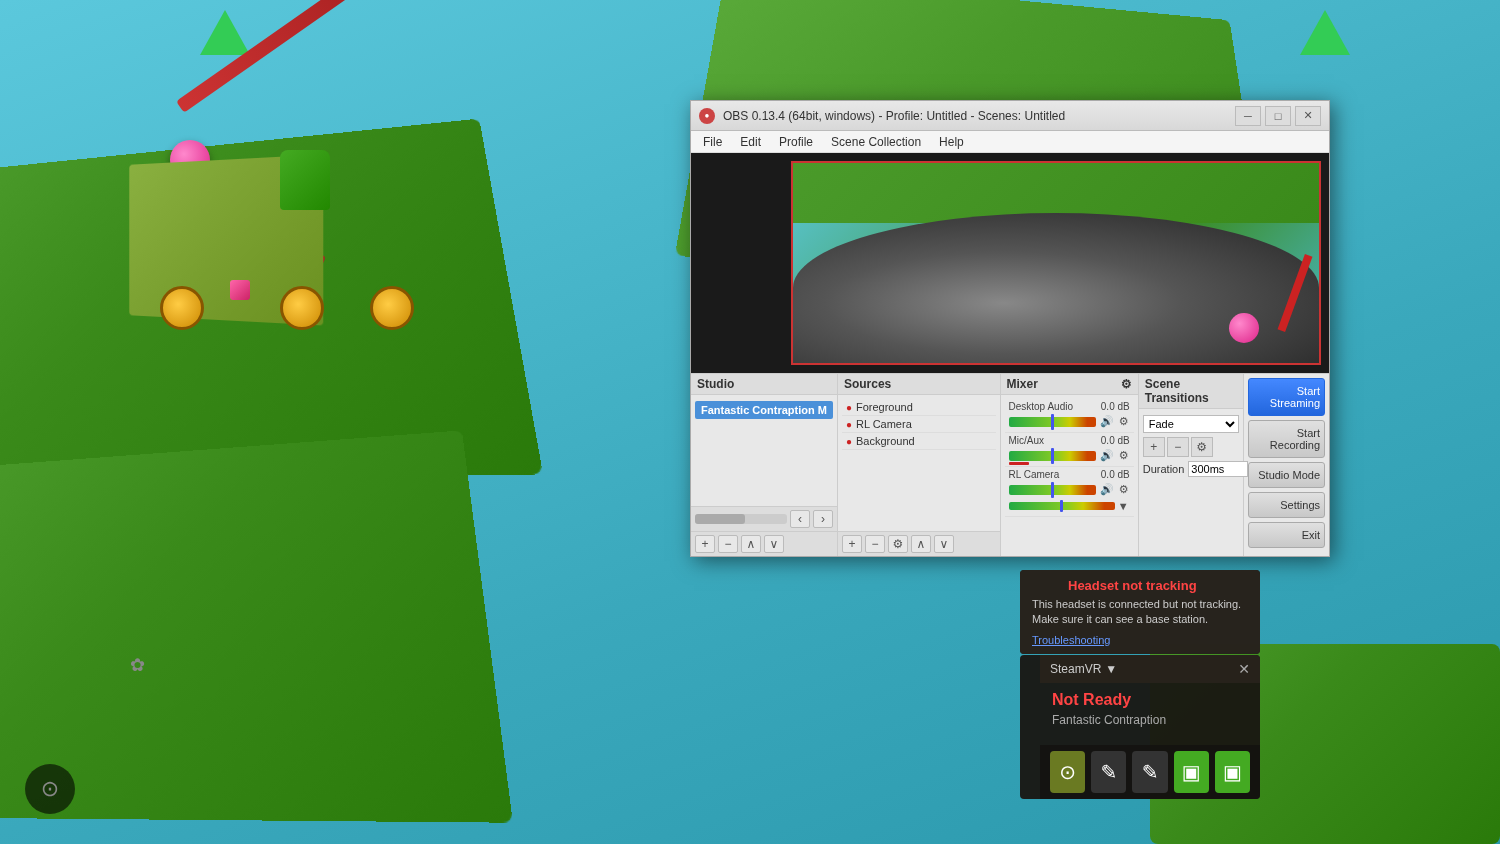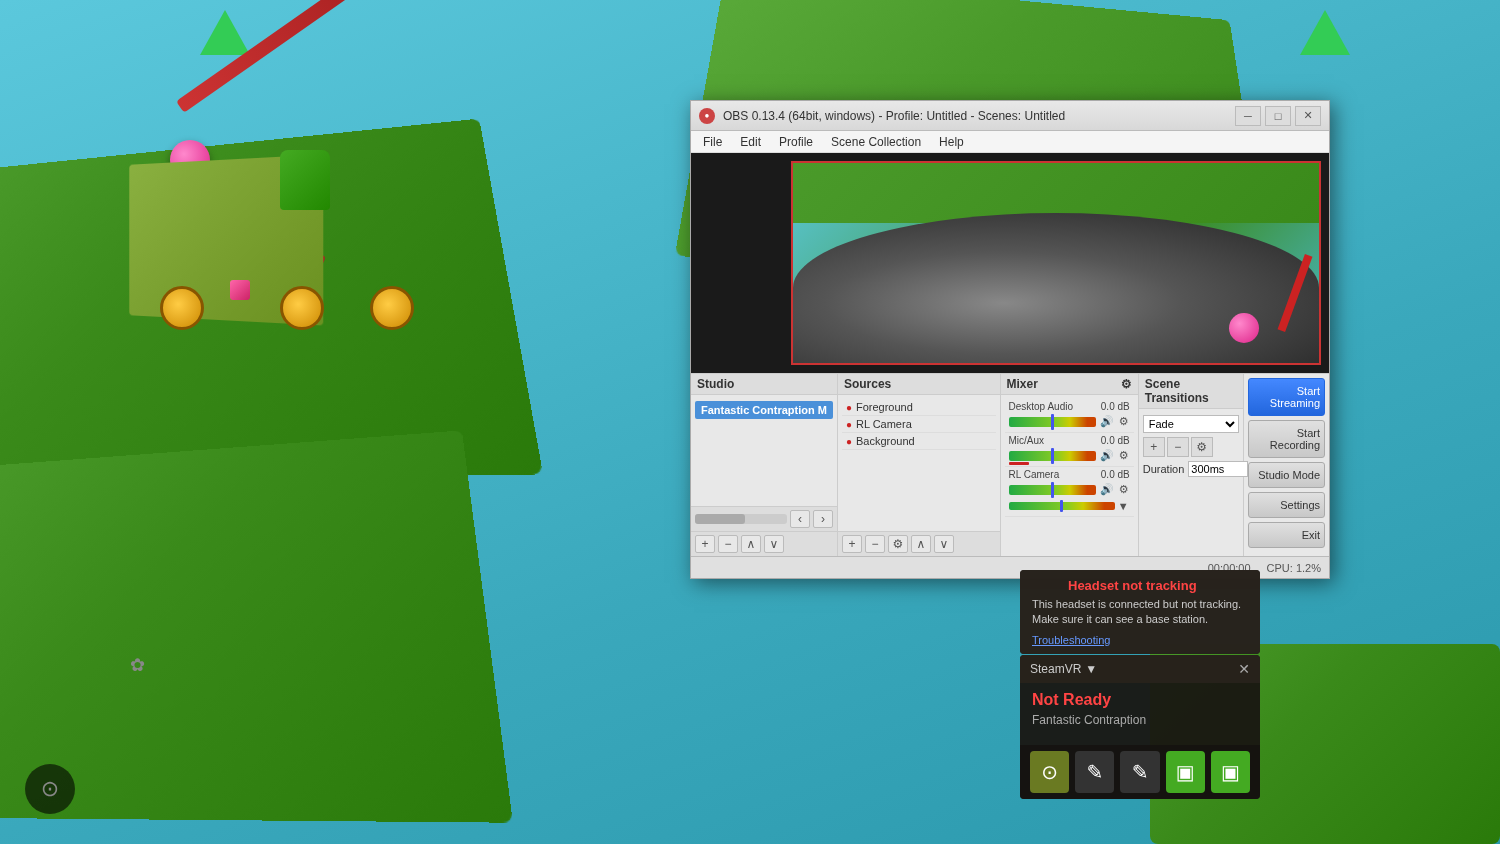--- a/index.html
+++ b/index.html
@@ -489,20 +489,21 @@
     
     .steamvr-panel {
       position: absolute;
       top: 655px;
       left: 1020px;
       width: 240px;
       background: rgba(25, 22, 18, 0.95);
       border-radius: 4px;
       overflow: hidden;
       z-index: 20;
+      padding-left: 20px;
     }
     .steamvr-panel-header {
       background: rgba(40, 35, 28, 0.98);
       padding: 6px 10px;
       display: flex;
       align-items: center;
       justify-content: space-between;
     }
     .steamvr-panel-title {
       color: #ccc;
@@ -794,24 +795,20 @@
       <div style="padding:4px;">
         <button class="obs-main-btn streaming">Start Streaming</button>
         <button class="obs-main-btn recording">Start Recording</button>
         <button class="obs-main-btn">Studio Mode</button>
         <button class="obs-main-btn">Settings</button>
         <button class="obs-main-btn">Exit</button>
       </div>
     </div>
   </div>
 
-  <div class="obs-statusbar">
-    <span>00:00:00</span>
-    <span>CPU: 1.2%</span>
-  </div>
 </div>
 
 <div class="steamvr-notif">
   <div class="steamvr-notif-header">
     <div class="steamvr-notif-title">Headset not tracking</div>
     <div class="steamvr-notif-body">This headset is connected but not tracking. Make sure it can see a base station.</div>
     <div class="steamvr-notif-link">Troubleshooting</div>
   </div>
 </div>
 

